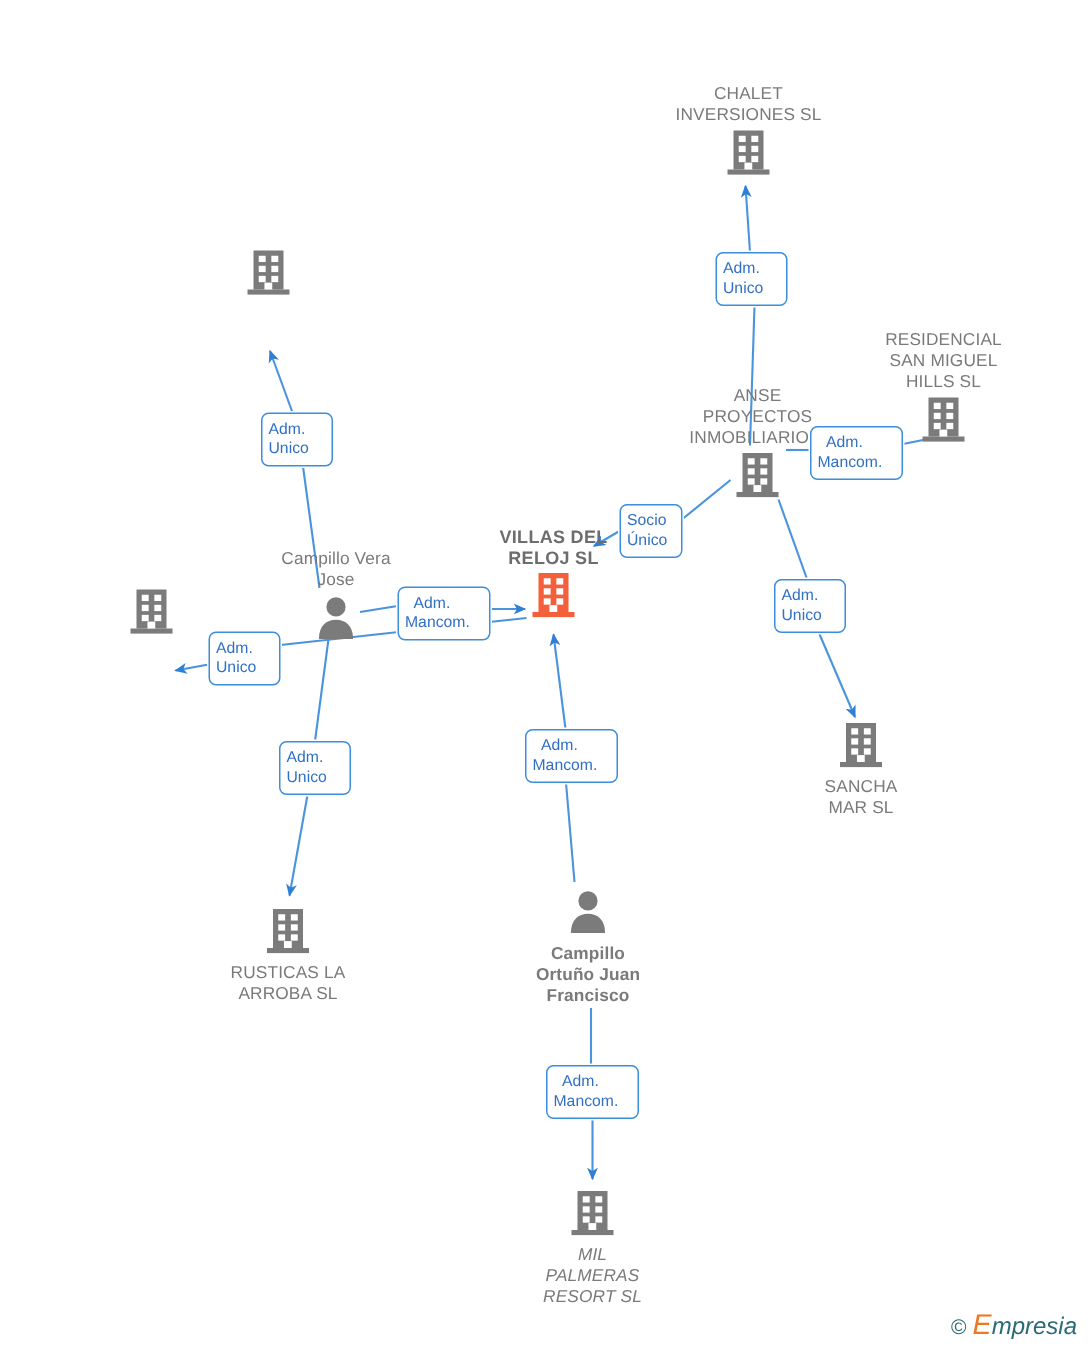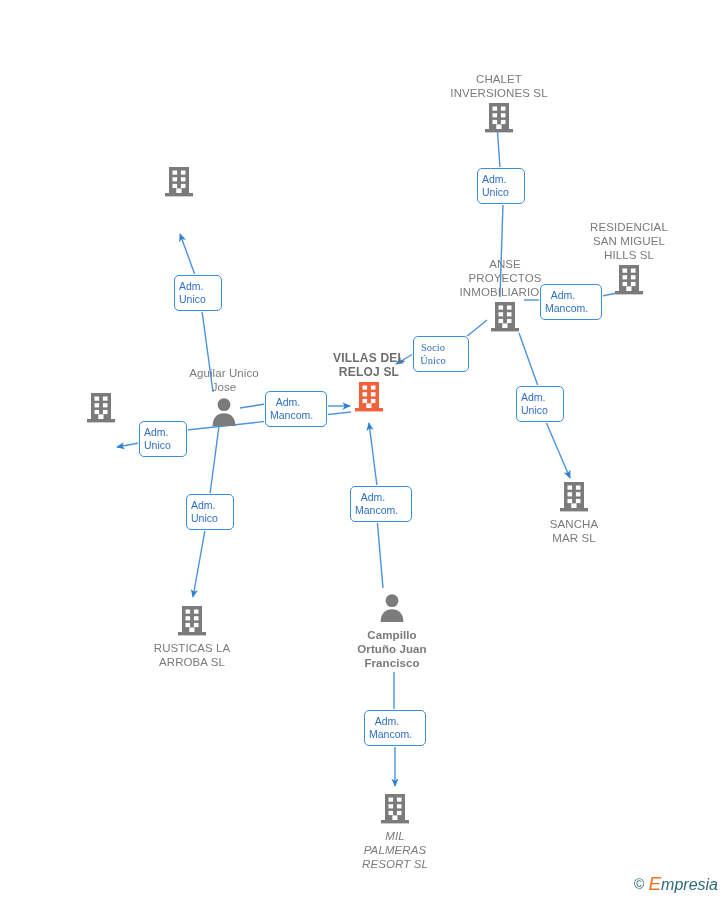--- a/index.html
+++ b/index.html
@@ -121,21 +121,21 @@
         <path d="M 219,426 L 210,494"></path>
         <path d="M 205,530 L 193,597" marker-end="url(#arrowhead)"></path>
         <path d="M 383,588 L 377,518"></path>
         <path d="M 377,486 L 369,423" marker-end="url(#arrowhead)"></path>
         <path d="M 394,672 L 394,710"></path>
         <path d="M 395,742 L 395,786" marker-end="url(#arrowhead)"></path>
       </g>
   </svg>
 
   <div id="node-layer">
-      <div class="node above" style="left: 499px; top: 70px;">
+      <div class="node above" style="left: 499px; top: 54px;">
         <div class="label">CHALET
 INVERSIONES SL</div>
         <div class="icon"><svg width="30" height="32" viewBox="0 0 30 32">
             <rect x="5" y="1" width="20" height="26" fill="#7b7b7b"></rect>
             <rect x="1" y="27" width="28" height="3.4" fill="#7b7b7b"></rect>
             <rect x="8.5" y="4.5" width="4.6" height="4.2" fill="#ffffff"></rect>
             <rect x="16.9" y="4.5" width="4.6" height="4.2" fill="#ffffff"></rect>
             <rect x="8.5" y="11.2" width="4.6" height="4.2" fill="#ffffff"></rect>
             <rect x="16.9" y="11.2" width="4.6" height="4.2" fill="#ffffff"></rect>
             <rect x="8.5" y="17.9" width="4.6" height="4.2" fill="#ffffff"></rect>
@@ -195,21 +195,21 @@
             <rect x="8.5" y="4.5" width="4.6" height="4.2" fill="#ffffff"></rect>
             <rect x="16.9" y="4.5" width="4.6" height="4.2" fill="#ffffff"></rect>
             <rect x="8.5" y="11.2" width="4.6" height="4.2" fill="#ffffff"></rect>
             <rect x="16.9" y="11.2" width="4.6" height="4.2" fill="#ffffff"></rect>
             <rect x="8.5" y="17.9" width="4.6" height="4.2" fill="#ffffff"></rect>
             <rect x="16.9" y="17.9" width="4.6" height="4.2" fill="#ffffff"></rect>
             <rect x="12.3" y="22.4" width="5.2" height="4.6" fill="#ffffff"></rect>
           </svg></div>
       </div>
       <div class="node above" style="left: 224px; top: 364px;">
-        <div class="label">Aguilar Unico
+        <div class="label">Campillo Vera
 Jose</div>
         <div class="icon"><svg width="30" height="32" viewBox="0 0 30 32">
             <circle cx="15" cy="8.6" r="6.4" fill="#7b7b7b"></circle>
             <path d="M 3.6 30 C 3.6 21.2 8.6 17.2 15 17.2 C 21.4 17.2 26.4 21.2 26.4 30 Z" fill="#7b7b7b"></path>
           </svg></div>
       </div>
       <div class="node above" style="left: 369px; top: 349px;">
         <div class="label title-main">VILLAS DEL
 RELOJ SL</div>
         <div class="icon"><svg width="30" height="32" viewBox="0 0 30 32">
@@ -280,21 +280,21 @@
 RESORT SL</div>
       </div>
     </div>
   <div id="badge-layer">
       <div class="badge" style="left: 477px; top: 168px; width: 48px; min-height: 36px;">Adm.
 Unico</div>
       <div class="badge" style="left: 174px; top: 275px; width: 48px; min-height: 36px;">Adm.
 Unico</div>
       <div class="badge" style="left: 540px; top: 284px; width: 62px; min-height: 32px;">Adm.
 Mancom.</div>
-      <div class="badge" style="left: 413px; top: 336px; width: 56px; min-height: 36px; font-family: Liberation Serif, serif;">Socio
+      <div class="badge" style="left: 413px; top: 336px; width: 42px; min-height: 36px;">Socio
 Único</div>
       <div class="badge" style="left: 265px; top: 391px; width: 62px; min-height: 32px;">Adm.
 Mancom.</div>
       <div class="badge" style="left: 516px; top: 386px; width: 48px; min-height: 36px;">Adm.
 Unico</div>
       <div class="badge" style="left: 139px; top: 421px; width: 48px; min-height: 36px;">Adm.
 Unico</div>
       <div class="badge" style="left: 186px; top: 494px; width: 48px; min-height: 36px;">Adm.
 Unico</div>
       <div class="badge" style="left: 350px; top: 486px; width: 62px; min-height: 32px;">Adm.

